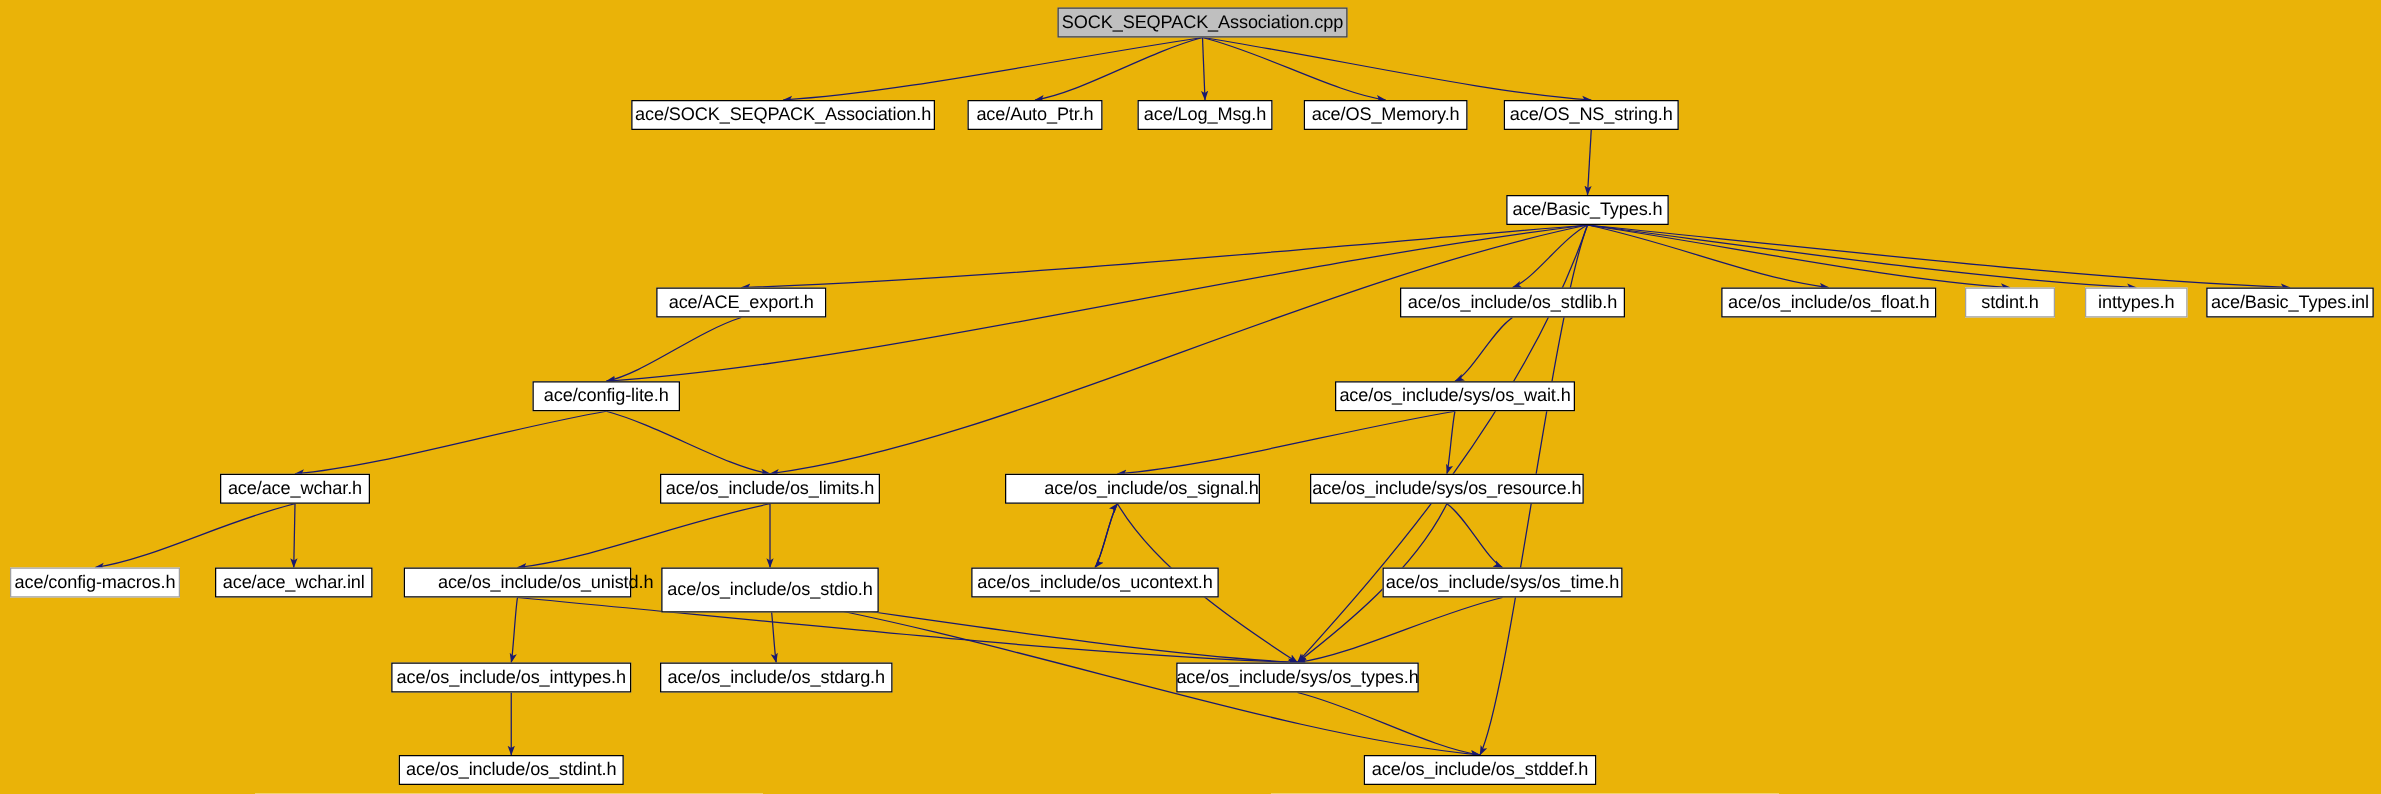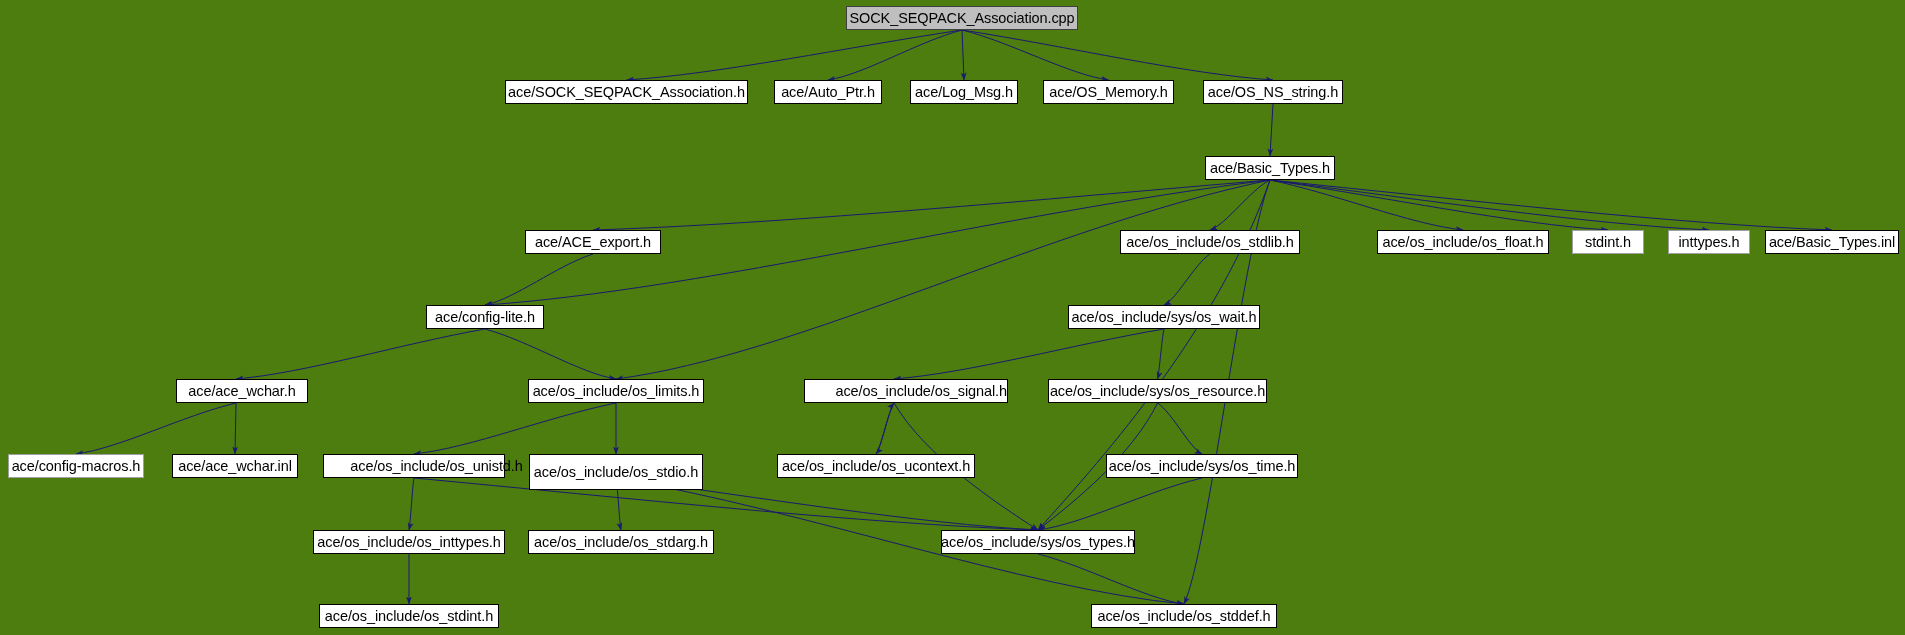--- a/index.html
+++ b/index.html
@@ -4,21 +4,21 @@
 <style>
   html, body {
     margin: 0;
     padding: 0;
     background: #ffffff;
   }
   #graph-root {
     position: relative;
     width: 1905px;
     height: 635px;
-    background: #4d7c0f;
+    background: #eab308;
     font-family: "Liberation Sans", sans-serif;
     overflow: hidden;
   }
   #edge-layer {
     position: absolute;
     left: 0;
     top: 0;
     width: 1905px;
     height: 635px;
   }
@@ -140,21 +140,21 @@
       </div>
       <div class="gnode" style="left: 1765px; top: 230px; width: 134px; height: 24px;">
         <span class="nlabel">ace/Basic_Types.inl</span>
       </div>
       <div class="gnode" style="left: 426px; top: 305px; width: 118px; height: 24px;">
         <span class="nlabel">ace/config-lite.h</span>
       </div>
       <div class="gnode" style="left: 1068px; top: 305px; width: 192px; height: 24px;">
         <span class="nlabel">ace/os_include/sys/os_wait.h</span>
       </div>
-      <div class="gnode" style="left: 176px; top: 379px; width: 132px; height: 24px; justify-content: center;">
+      <div class="gnode" style="left: 176px; top: 379px; width: 120px; height: 24px; justify-content: center;">
         <span class="nlabel">ace/ace_wchar.h</span>
       </div>
       <div class="gnode" style="left: 528px; top: 379px; width: 176px; height: 24px;">
         <span class="nlabel">ace/os_include/os_limits.h</span>
       </div>
       <div class="gnode" style="left: 804px; top: 379px; width: 204px; height: 24px; justify-content: flex-end;">
         <span class="nlabel">ace/os_include/os_signal.h</span>
       </div>
       <div class="gnode" style="left: 1048px; top: 379px; width: 219px; height: 24px;">
         <span class="nlabel">ace/os_include/sys/os_resource.h</span>

